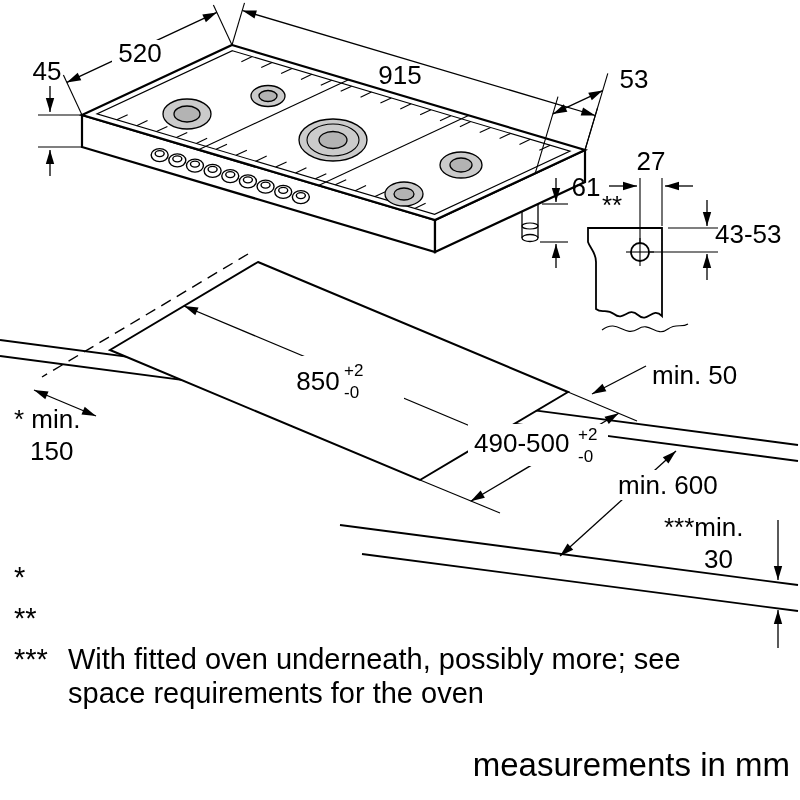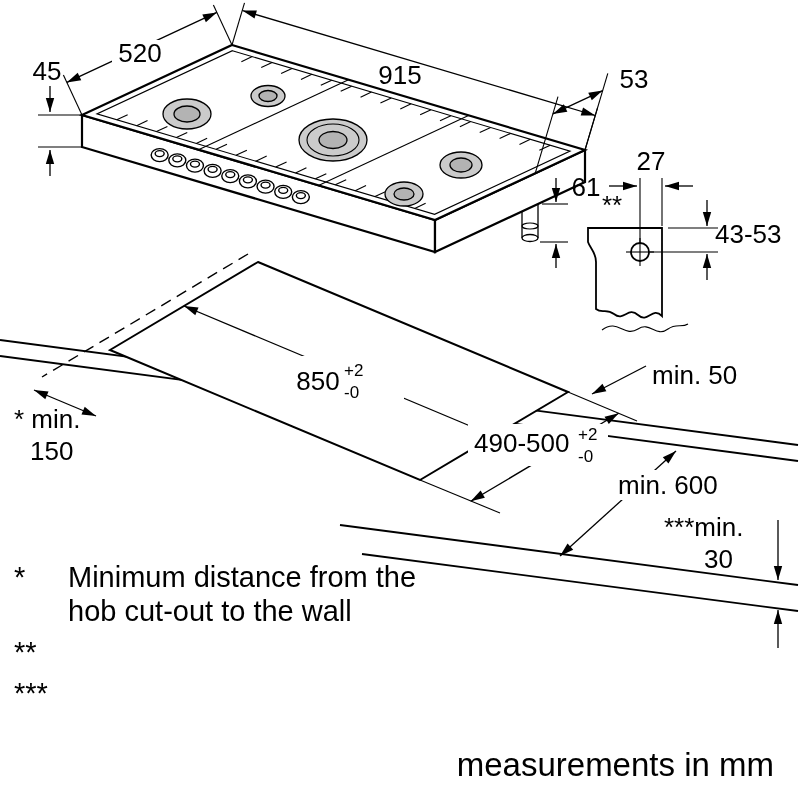--- a/index.html
+++ b/index.html
@@ -15,21 +15,21 @@
   .mid{stroke:#000;stroke-width:1.8;fill:none}
   .thick{stroke:#000;stroke-width:2.2}
   .thin{stroke:#000;stroke-width:1.1;fill:none}
   .dashed{stroke:#000;stroke-width:1.4;fill:none;stroke-dasharray:11 7}
   .bg{fill:#fff;stroke:none}
   .footnotes{position:absolute;left:14px;top:560px;width:770px}
   .fn-row{display:flex;margin-bottom:7px;font-size:29px;line-height:34px}
   .fn-marker{width:54px;flex:0 0 54px}
   .fn-row:nth-child(1) .fn-text{max-width:380px}
   .fn-row:nth-child(3) .fn-text{max-width:620px}
-  .units{position:absolute;right:26px;top:746px;font-size:33px;white-space:nowrap}
+  .units{position:absolute;right:10px;top:746px;font-size:33px;white-space:nowrap}
 </style>
 </head>
 <body>
 
 <div class="stage">
 
 <svg id="diagram" width="800" height="800" viewBox="0 0 800 800">
   <defs>
     <marker id="arr" markerUnits="userSpaceOnUse" markerWidth="30" markerHeight="12" viewBox="-15 -6 30 12" refX="0" refY="0" orient="auto-start-reverse">
       <path d="M0,0 L-14,-4.2 L-14,4.2 Z" fill="#000"></path>
@@ -243,24 +243,24 @@
       <line class="dl" x1="707" y1="200" x2="707" y2="226" marker-end="url(#arr)"></line>
       <line class="dl" x1="707" y1="280" x2="707" y2="254" marker-end="url(#arr)"></line>
       <text class="dim-label" x="715" y="243">43-53</text>
     </g>
   </g>
 </svg>
 
   <div class="footnotes">
     <div class="fn-row">
       <div class="fn-marker">*</div>
-      <div class="fn-text">Minimum distance from the hob cut-out to the wall</div>
     </div>
     <div class="fn-row">
       <div class="fn-marker">**</div>
     </div>
     <div class="fn-row">
       <div class="fn-marker">***</div>
+      <div class="fn-text">With fitted oven underneath, possibly more; see space requirements for the oven</div>
     </div>
   </div>
 
   <div class="units">measurements in mm</div>
 </div>
 
 </body></html>

